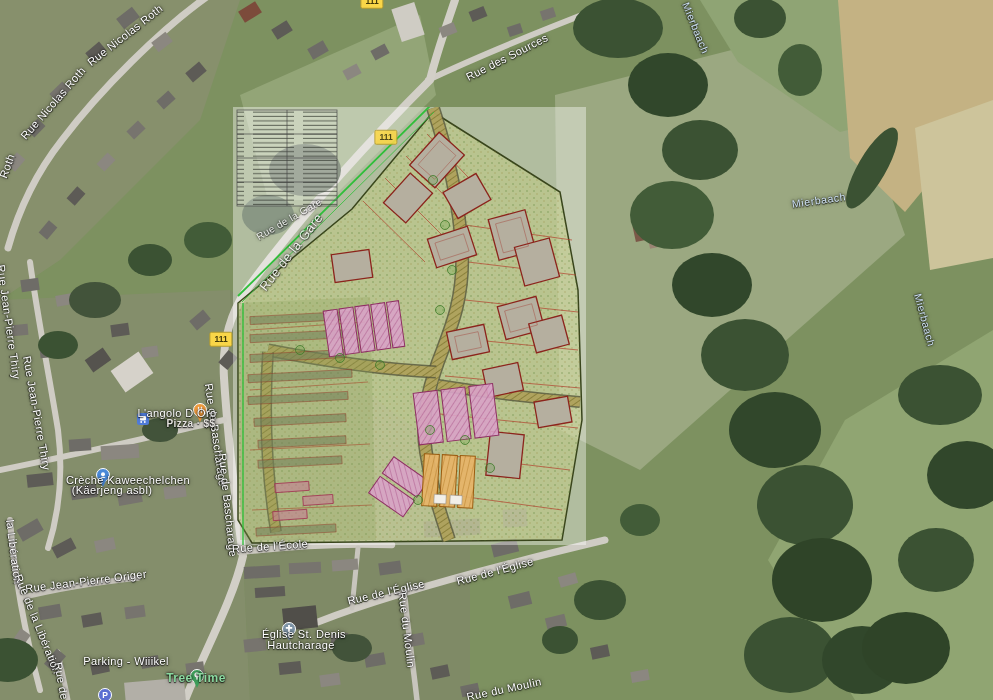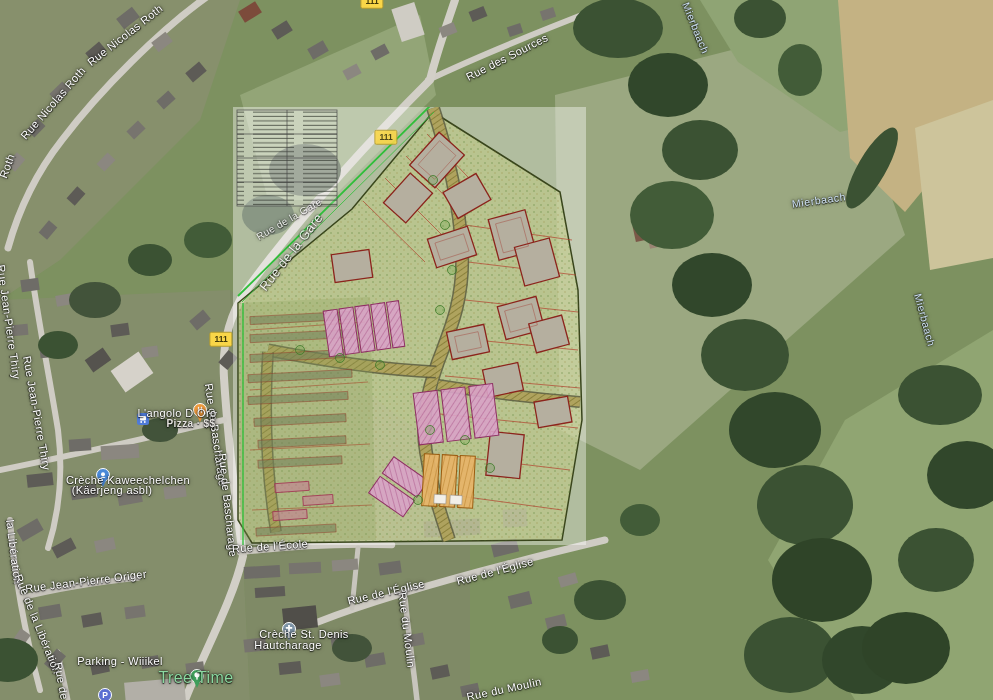--- a/index.html
+++ b/index.html
@@ -14,21 +14,21 @@
     transform:translate(-50%,-50%) rotate(var(--r,0deg));
     color:#fff;font-size:11px;letter-spacing:.4px;
     text-shadow:0 0 2px rgba(0,0,0,.9),0 0 4px rgba(0,0,0,.55),0 1px 1px rgba(0,0,0,.7);
   }
   .lbl.big{font-size:13px;}
   .lbl.small{font-size:10px;}
   .lbl.washed{opacity:.82;}
   .water{color:#cfe2f4;font-size:10.5px;letter-spacing:.6px;}
   .poi-name{font-weight:normal;font-size:11px;}
   .poi-sub{font-size:10px;color:#e4e2de;font-weight:bold;}
-  .poi-green{color:#8bd9a0;font-weight:normal;font-size:16px;}
+  .poi-green{color:#8bd9a0;font-weight:bold;font-size:12px;}
   .badge{
     position:absolute;transform:translate(-50%,-50%);
     background:#f9d648;border:1px solid #b39a2e;border-radius:2px;
     color:#423a08;font-size:8.5px;font-weight:bold;line-height:1;
     padding:2px 4px;text-shadow:none;
   }
   .pin{position:absolute;transform:translate(-50%,-100%);}
   .sq-icon{position:absolute;transform:translate(-50%,-50%);}
 </style>
 </head>
@@ -392,21 +392,21 @@
   <svg width="16" height="20">
         <circle cx="8" cy="7" r="6.5" fill="#4a89d8" stroke="#fff" stroke-width="1"></circle>
         <path d="M8,19 L4.6,11.5 L11.4,11.5 Z" fill="#4a89d8"></path>
         <circle cx="8" cy="6.2" r="2" fill="#fff"></circle>
         <path d="M5.5,10 A2.8,2.5 0 0 1 10.5,10 Z" fill="#fff"></path>
       </svg>
 </div>
 <div class="lbl poi-name" style="left:128px;top:480px">Crèche Kaweechelchen</div>
 <div class="lbl poi-name" style="left:112px;top:490px">(Käerjeng asbl)</div>
 
-<div class="lbl poi-name" style="left:120px;top:661px">Parking - Wiiikel</div>
+<div class="lbl poi-name" style="left:126px;top:661px">Parking - Wiiikel</div>
 <div class="pin" style="left:97px;top:688px">
   <svg width="16" height="20">
         <circle cx="8" cy="7" r="6.5" fill="#5a6fd1" stroke="#fff" stroke-width="1"></circle>
         <path d="M8,19 L4.6,11.5 L11.4,11.5 Z" fill="#5a6fd1"></path>
         <text x="8" y="10" text-anchor="middle" font-size="8.5" font-weight="bold" fill="#fff" font-family="Liberation Sans, sans-serif">P</text>
       </svg>
 </div>
 
 <div class="pin" style="left:189px;top:669px">
   <svg width="16" height="20">
@@ -419,16 +419,16 @@
 <div class="lbl poi-green" style="left:196px;top:678px">Tree Time</div>
 
 <div class="pin" style="left:281px;top:622px">
   <svg width="16" height="20">
         <circle cx="8" cy="7" r="6.5" fill="#7d93a6" stroke="#fff" stroke-width="1"></circle>
         <path d="M8,19 L4.6,11.5 L11.4,11.5 Z" fill="#7d93a6"></path>
         <rect x="7.1" y="3" width="1.8" height="7" fill="#fff"></rect>
         <rect x="4.8" y="5" width="6.4" height="1.8" fill="#fff"></rect>
       </svg>
 </div>
-<div class="lbl poi-name" style="left:304px;top:634px">Crèche St. Denis</div>
-<div class="lbl poi-name" style="left:288px;top:645px">Hautcharage</div>
+<div class="lbl poi-name" style="left:304px;top:634px">Église St. Denis</div>
+<div class="lbl poi-name" style="left:301px;top:645px">Hautcharage</div>
 
 </div>
 
 </body></html>

